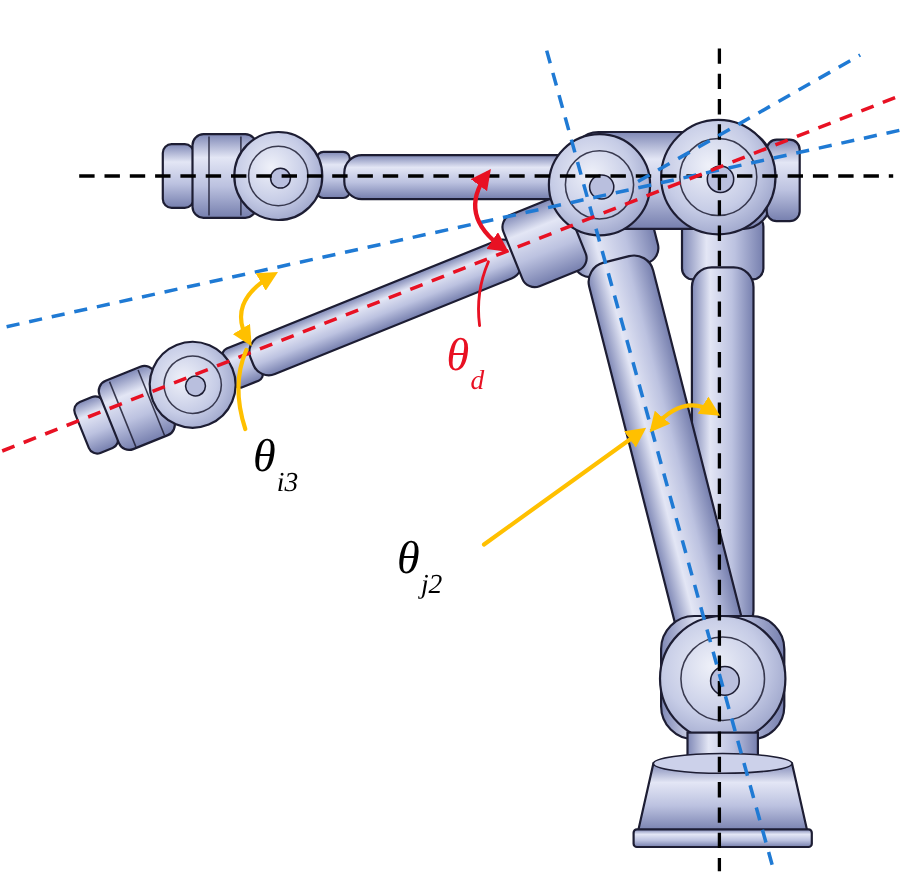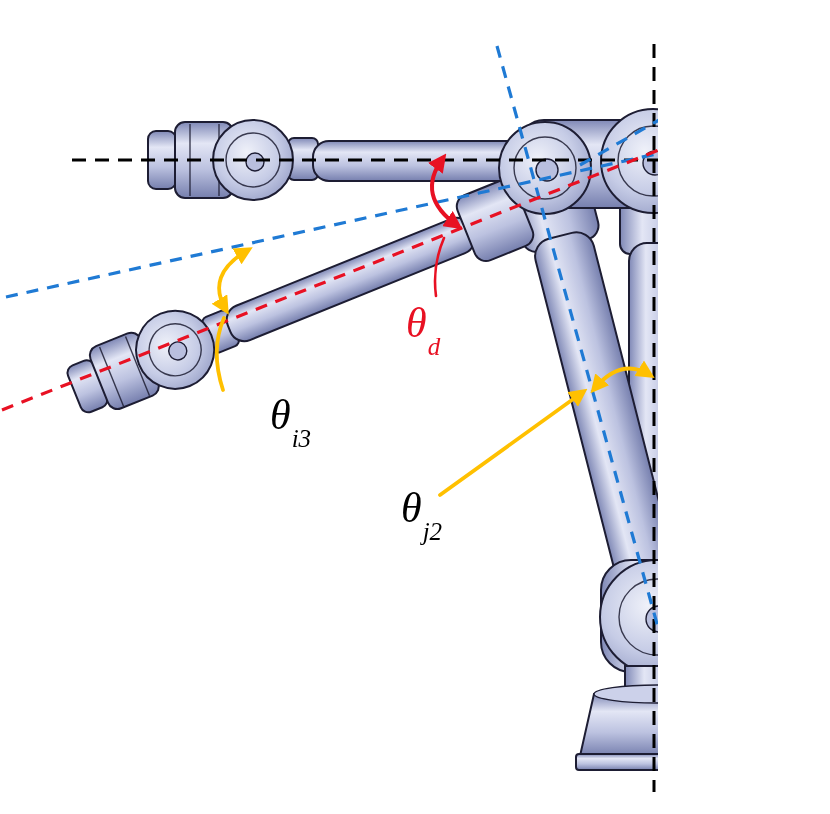--- a/index.html
+++ b/index.html
@@ -1,35 +1,35 @@
 <!DOCTYPE html>
 <html style="--red: #e81123; --blue: #1f7ad4; --yellow: #ffc000; --black: #000000; --robot_fill: #c4c9e5; --robot_shade: #8a92bf; --robot_outline: #1d1d33; --background: #ffffff;"><head>
 <meta charset="utf-8">
 <style>
   html,body{margin:0;padding:0;background:#ffffff;}
   .stage{
-    position:relative;width:658px;height:814px;
+    position:relative;width:830px;height:814px;
     background:var(--background,#ffffff);
     font-family:"Liberation Serif",serif;
     overflow:hidden;
   }
   svg{position:absolute;left:0;top:0;}
   .part{stroke:var(--robot_outline,#1d1d33);stroke-width:2;}
   .part-thin{stroke:var(--robot_outline,#1d1d33);stroke-width:1.4;}
   .detail{stroke:var(--robot_outline,#1d1d33);stroke-width:1.4;fill:none;opacity:.85;}
   .axis-black{stroke:var(--black,#000);stroke-width:3;stroke-dasharray:14 9;fill:none;}
   .axis-blue{stroke:var(--blue,#1f7ad4);stroke-width:3.2;stroke-dasharray:12 9;fill:none;}
   .axis-red{stroke:var(--red,#e81123);stroke-width:3.2;stroke-dasharray:12 9;fill:none;}
   .arrow-red{stroke:var(--red,#e81123);stroke-width:4;fill:none;stroke-linecap:round;}
   .arrow-red-thin{stroke:var(--red,#e81123);stroke-width:2.6;fill:none;stroke-linecap:round;}
   .arrow-yellow{stroke:var(--yellow,#ffc000);stroke-width:3.8;fill:none;stroke-linecap:round;}
   .lbl{position:absolute;font-style:italic;font-size:42px;line-height:1;user-select:none;}
   .lbl sub{font-size:25px;font-style:italic;position:relative;top:9px;left:1px;}
   .lbl-red{color:var(--red,#e81123);}
-  .lbl-black{color:var(--black,#000);margin-left:40px;}
+  .lbl-black{color:var(--black,#000);}
 </style>
 </head>
 <body>
 
 <div class="stage">
 
   <svg width="830" height="814" viewBox="0 0 830 814">
     <defs>
       <linearGradient id="gradV" x1="0" y1="0" x2="0" y2="1">
         <stop offset="0" stop-color="#7f88b6"></stop>

